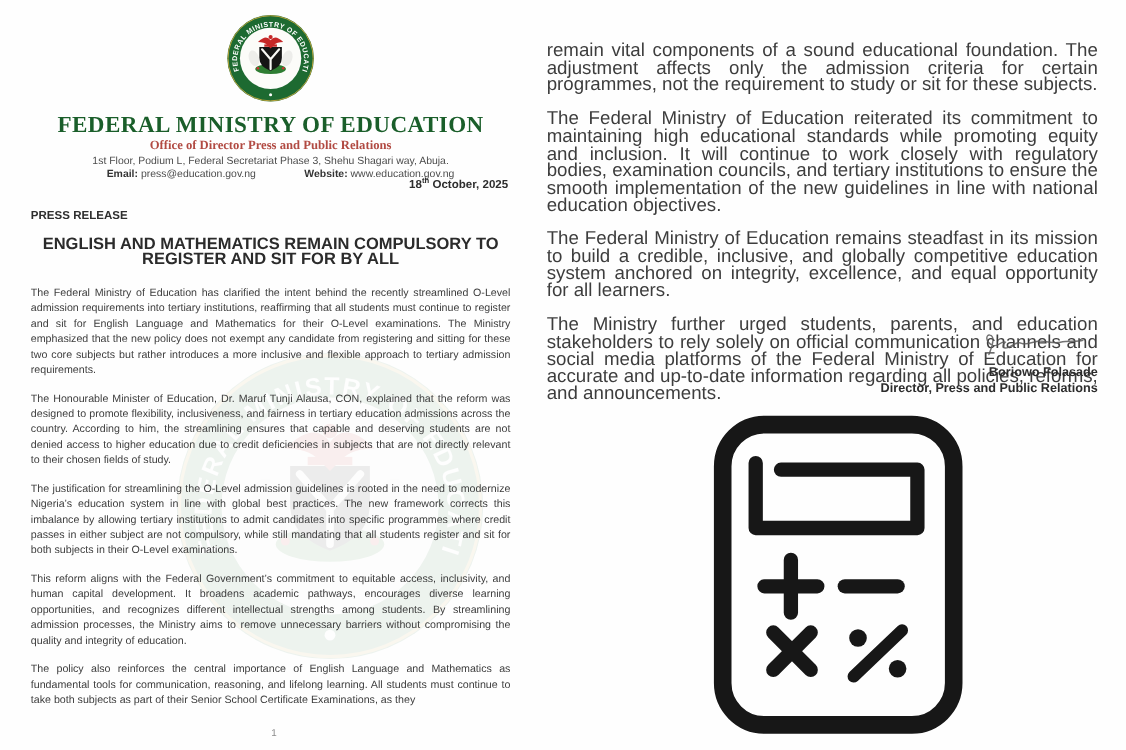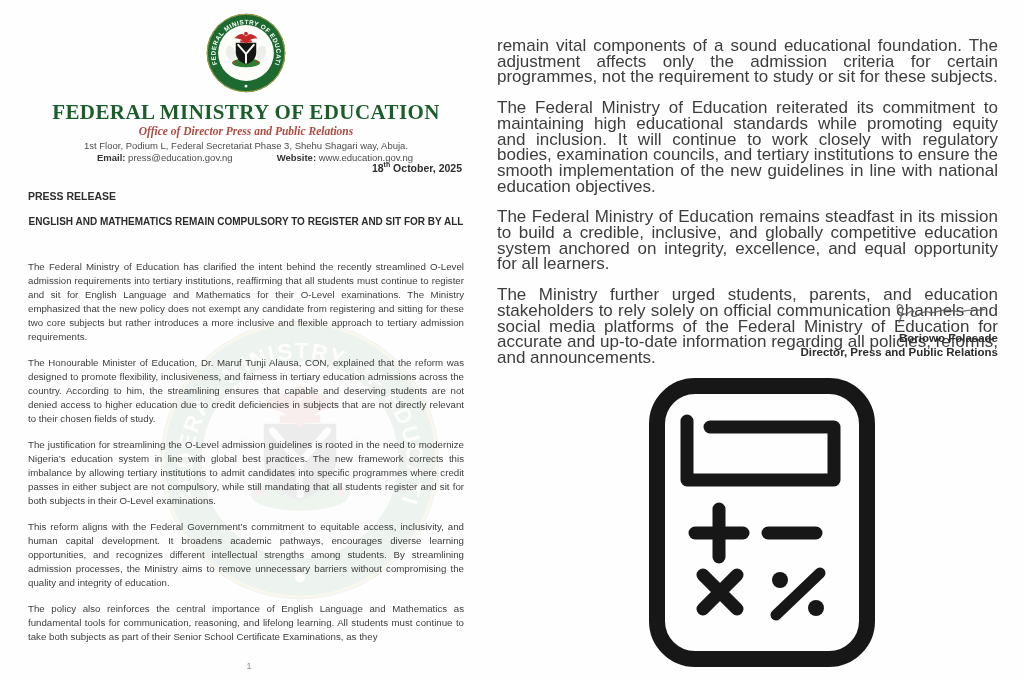--- a/index.html
+++ b/index.html
@@ -12,36 +12,36 @@
   .sheet{position:absolute;inset:0;background:#fefefe;}
 
   
   .letterhead{position:absolute;left:28px;top:0;width:436px;text-align:center;}
   .seal{width:82px;height:82px;margin-top:12px;display:inline-block;}
   .ministry-name{
     font-family:"Liberation Serif",serif;font-weight:bold;
     font-size:21px;letter-spacing:.4px;color:#1a5e2a;line-height:23px;margin-top:3px;
   }
   .office-line{
-    font-family:"Liberation Serif",serif;font-style:italic;font-weight:bold;
+    font-family:"Liberation Serif",serif;font-weight:bold;
     font-size:11.5px;color:#b14a42;line-height:13px;margin-top:1px;
   }
   .address-line{font-size:9.5px;color:#4c4c4c;line-height:11.5px;margin-top:2px;}
   .contact-line{font-size:9.5px;color:#4c4c4c;line-height:11.5px;}
   .contact-line b{color:#333;margin-left:18px;}
   .contact-gap{display:inline-block;width:26px;}
 
   .date-line{position:absolute;left:28px;top:161px;width:434px;text-align:right;
     font-weight:bold;font-size:10.5px;color:#2e2e2e;}
   .date-line sup{font-size:7px;}
 
   .pr-label{position:absolute;left:28px;top:190px;font-weight:bold;font-size:10.5px;color:#2e2e2e;}
 
   .title-block{position:absolute;left:28px;top:215px;width:436px;text-align:center;
-    font-weight:bold;font-size:10px;line-height:13.5px;color:#2b2b2b;}
+    font-weight:bold;font-size:15px;line-height:13.5px;color:#2b2b2b;}
 
   
   .left-body{position:absolute;left:28px;top:260px;width:436px;
     font-size:9.7px;line-height:14px;text-align:justify;color:#3d3d3d;}
   .left-body p{margin:0 0 12px 0;}
 
   .page-number{position:absolute;left:236px;top:661px;width:26px;text-align:center;
     font-size:9px;color:#8d8d8d;}
 
   

